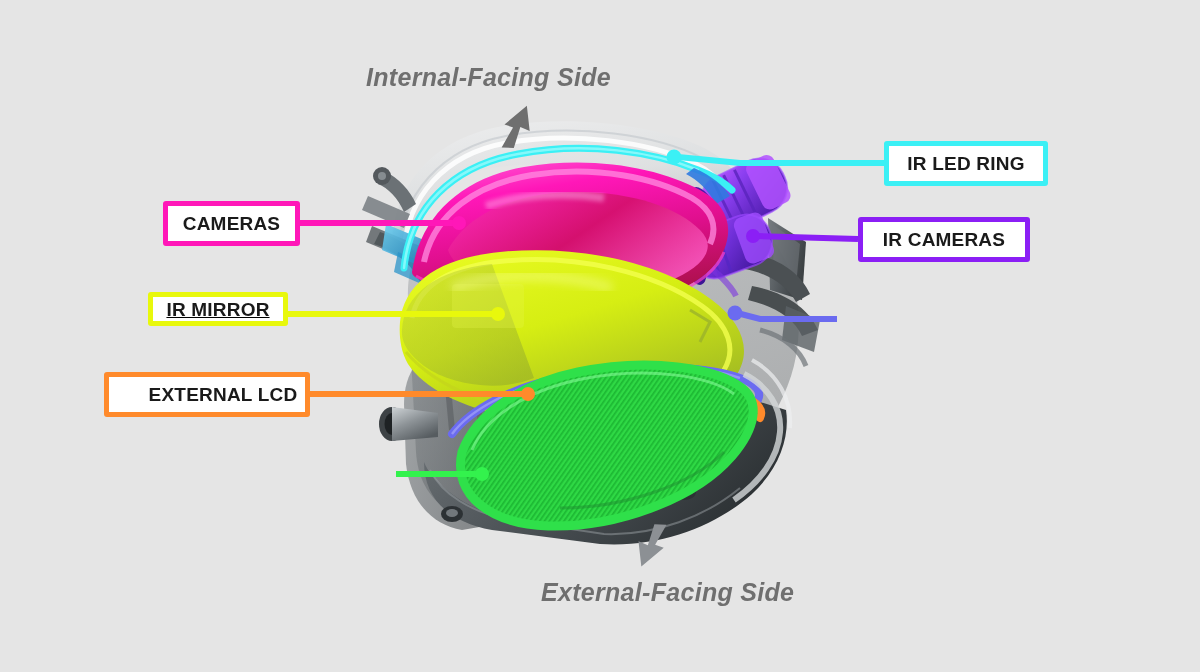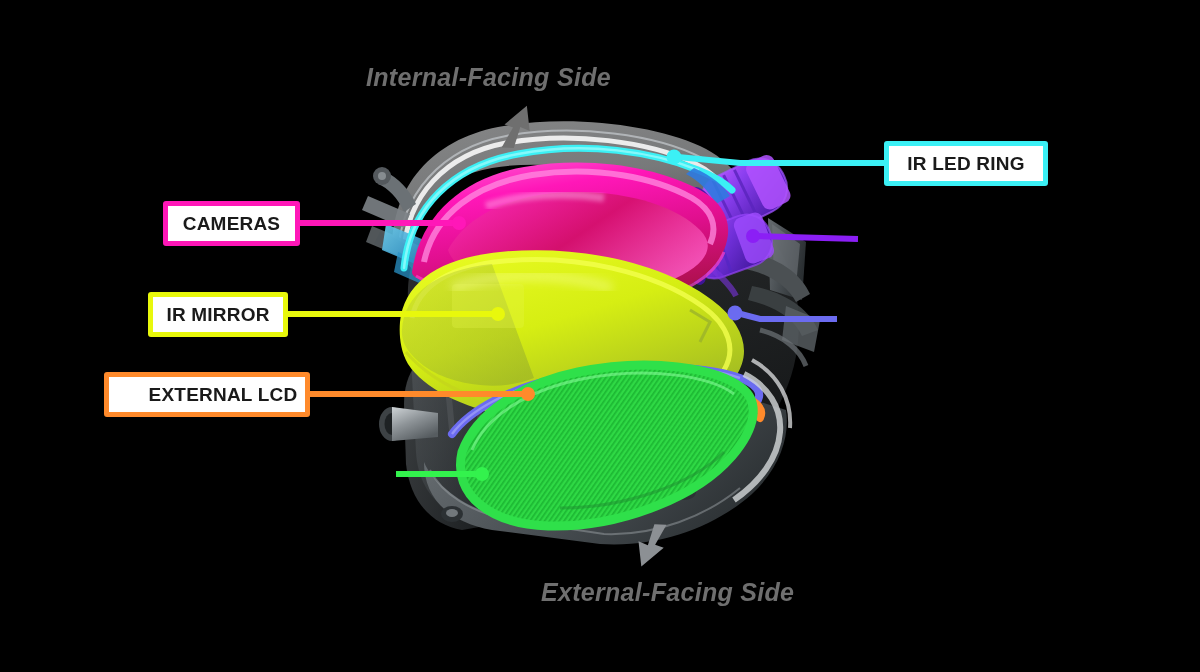--- a/index.html
+++ b/index.html
@@ -8,21 +8,21 @@
     padding: 0;
     background: #ffffff;
   }
   body {
     font-family: "Liberation Sans", sans-serif;
   }
   #stage {
     position: relative;
     width: 1200px;
     height: 672px;
-    background: #000000;
+    background: #e5e5e5;
     overflow: hidden;
   }
 
   
   .dir-caption {
     position: absolute;
     font-family: "Liberation Sans", sans-serif;
     font-style: italic;
     font-weight: bold;
     font-size: 25px;
@@ -356,28 +356,31 @@
   <div class="dir-caption" id="cap-external">External-Facing Side</div>
 
   <svg style="position:absolute;left:628px;top:518px;width:46px;height:54px;z-index:20" viewBox="0 0 46 54" xmlns="http://www.w3.org/2000/svg">
     <path d="M18,50 L36,27 L27,26 L34,4 L22,6 L20,28 L10,26 Z" fill="#8c9094" transform="rotate(12 23 27)"></path>
   </svg>
 
   <div class="callout" id="co-eyepiece" style="left:163px; top:201px; width:137px; height:45px; border-color:#FF17B8;">
     <span>CAMERAS</span>
   </div>
 
-  <div class="callout" id="co-ir-mirror" style="left:148px; top:292px; width:140px; height:45px; border-color:#E8F80C;">
+  <div class="callout" id="co-ir-mirror" style="left:148px; top:292px; width:140px; height:34px; border-color:#E8F80C;text-decoration:underline;">
     <span>IR MIRROR</span>
   </div>
 
   <div class="callout" id="co-external-lcd" style="left:104px; top:372px; width:206px; height:45px; border-color:#FF8A2B;padding-left:43px;">
     <span>EXTERNAL LCD</span>
   </div>
 
 
   <div class="callout" id="co-ir-led-ring" style="left:884px; top:141px; width:164px; height:45px; border-color:#3BF0F5;">
     <span>IR LED RING</span>
   </div>
 
+  <div class="callout" id="co-ir-cameras" style="left:858px; top:217px; width:172px; height:45px; border-color:#8B1FF5;">
+    <span>IR CAMERAS</span>
+  </div>
 
 
 </div>
 
 </body></html>

